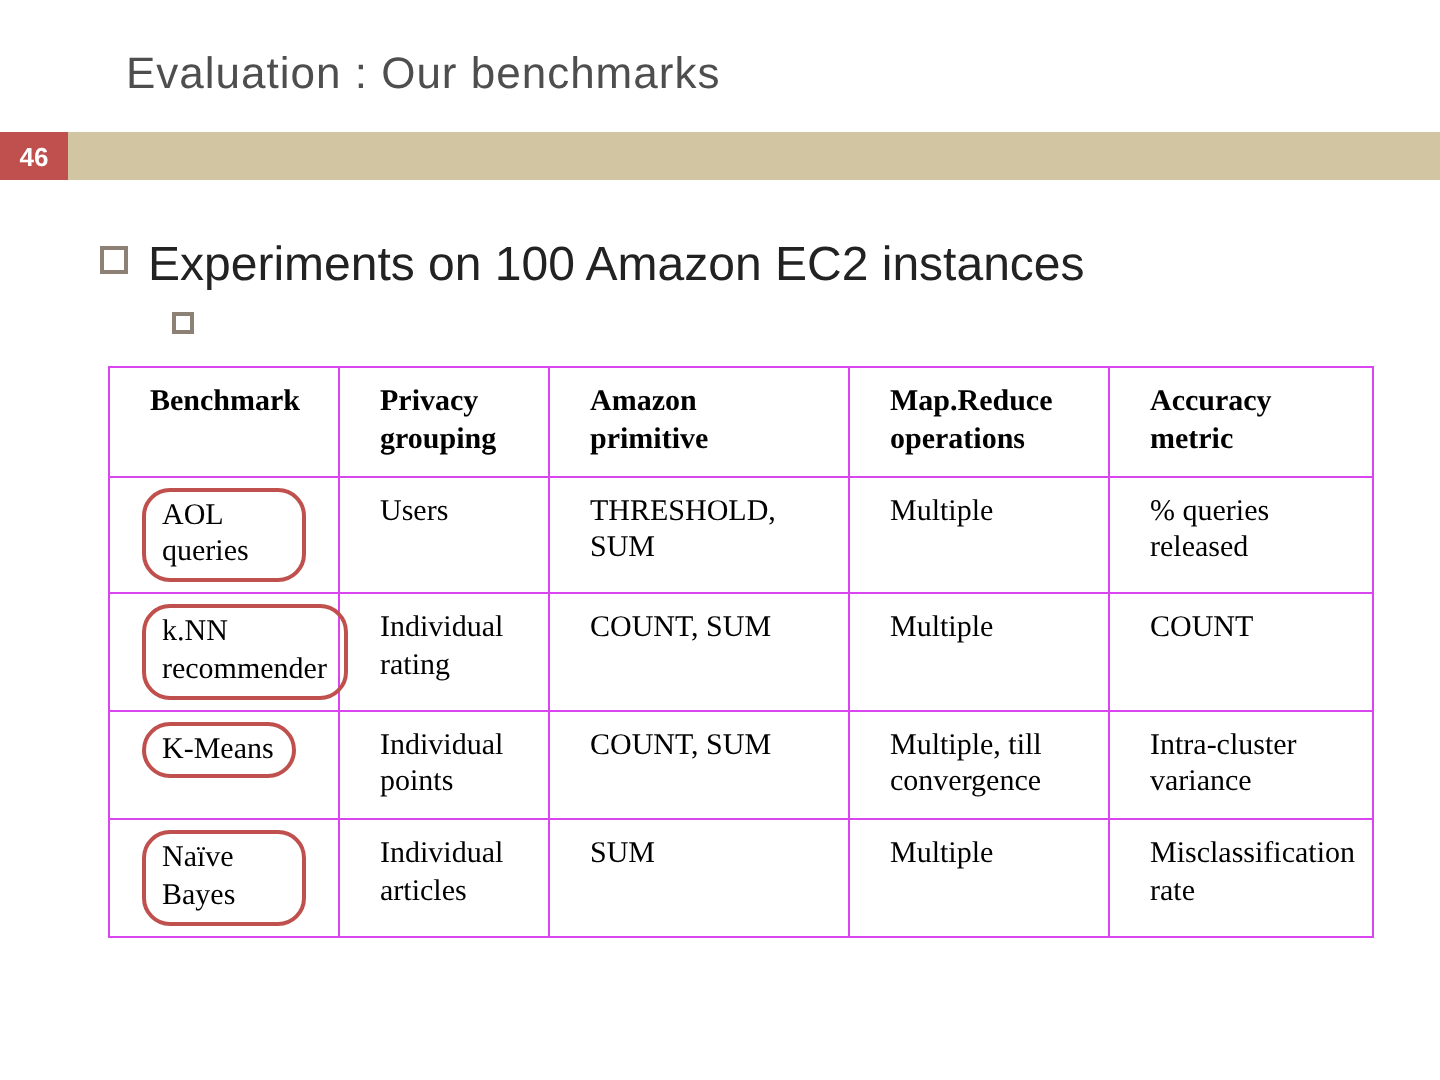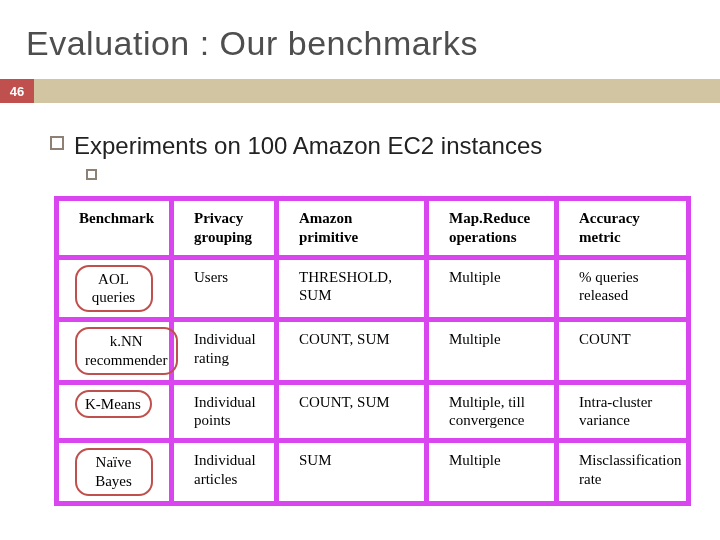--- a/index.html
+++ b/index.html
@@ -1,21 +1,21 @@
 <!DOCTYPE html>
 <html><head>
 <meta charset="utf-8">
 <style>
   * { box-sizing: border-box; margin: 0; padding: 0; }
   html, body { width: 720px; height: 540px; font-family: Arial, Helvetica, sans-serif; background: #fff; overflow: hidden; }
   .slide { width: 720px; height: 540px; position: relative; background: #fff; }
   .title {
-    font-size: 34px;
+    font-size: 22px;
     color: #4e4e4e;
-    padding: 24px 0 16px 26px;
+    padding: 24px 0 16px 63px;
     font-weight: 400;
     letter-spacing: 0.5px;
   }
   .bar-area { height: 31px; position: relative; }
   .bar-left {
     position: absolute; left: 0; top: 0; width: 34px; height: 24px;
     background: #c0504d; color: #fff; font-size: 13px; font-weight: bold;
     display: flex; align-items: center; justify-content: center;
   }
   .bar-right {
@@ -29,41 +29,40 @@
   .b2 { display: flex; align-items: baseline; gap: 8px; margin: 6px 0 16px 36px; }
   .b2 .marker { width: 11px; height: 11px; border: 2px solid #8c8174; flex: 0 0 auto; margin-top: 3px; }
   .b2 .txt { font-size: 20px; color: #222; }
   table.bm {
     border-collapse: collapse;
     width: 632px;
     margin-left: 4px;
     table-layout: fixed;
   }
   table.bm th, table.bm td {
-    border: 5px solid #d946ef;
+    border: 1px solid #d946ef;
     padding: 8px 20px;
     text-align: left;
     vertical-align: top;
     font-size: 15px;
     line-height: 1.25;
     font-family: Georgia, "Times New Roman", serif;
   }
   table.bm th { font-weight: bold; background: #fff; }
   table.bm col.c1 { width: 115px; }
   table.bm col.c2 { width: 105px; }
   table.bm col.c3 { width: 150px; }
   table.bm col.c4 { width: 130px; }
   table.bm col.c5 { width: 132px; }
   .circ {
     display: inline-block;
     border: 2px solid #c0504d;
     border-radius: 14px;
     padding: 3px 9px 3px 8px;
     margin: -3px -4px;
-    text-align: center;
   }
 </style>
 </head>
 <body>
 
 <div class="slide">
 
   <div class="title">Evaluation : Our benchmarks</div>
 
   <div class="bar-area">

